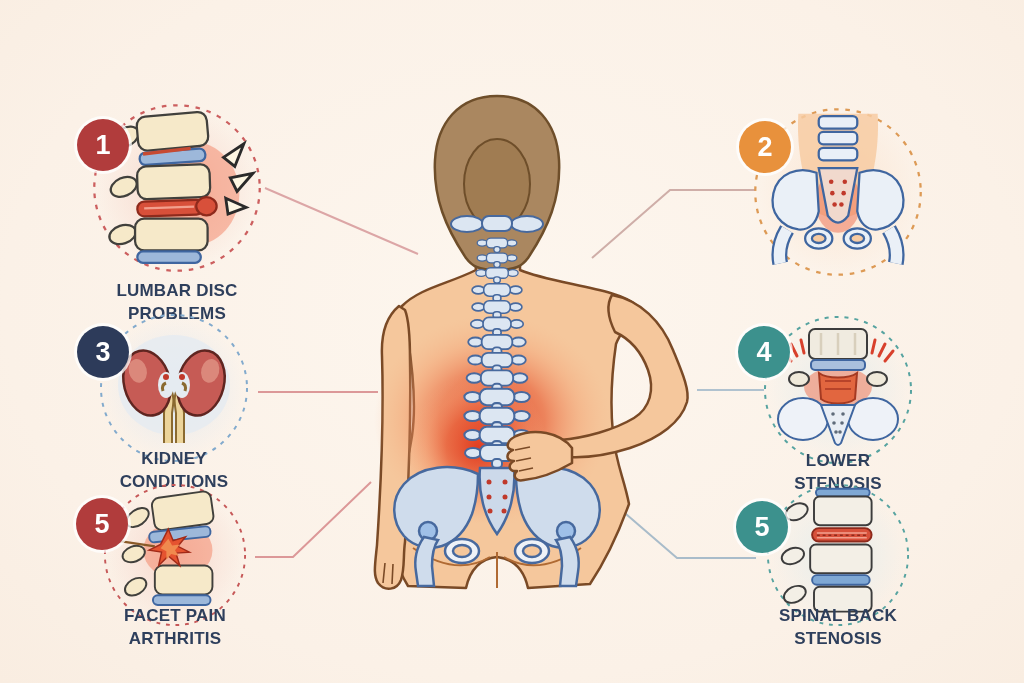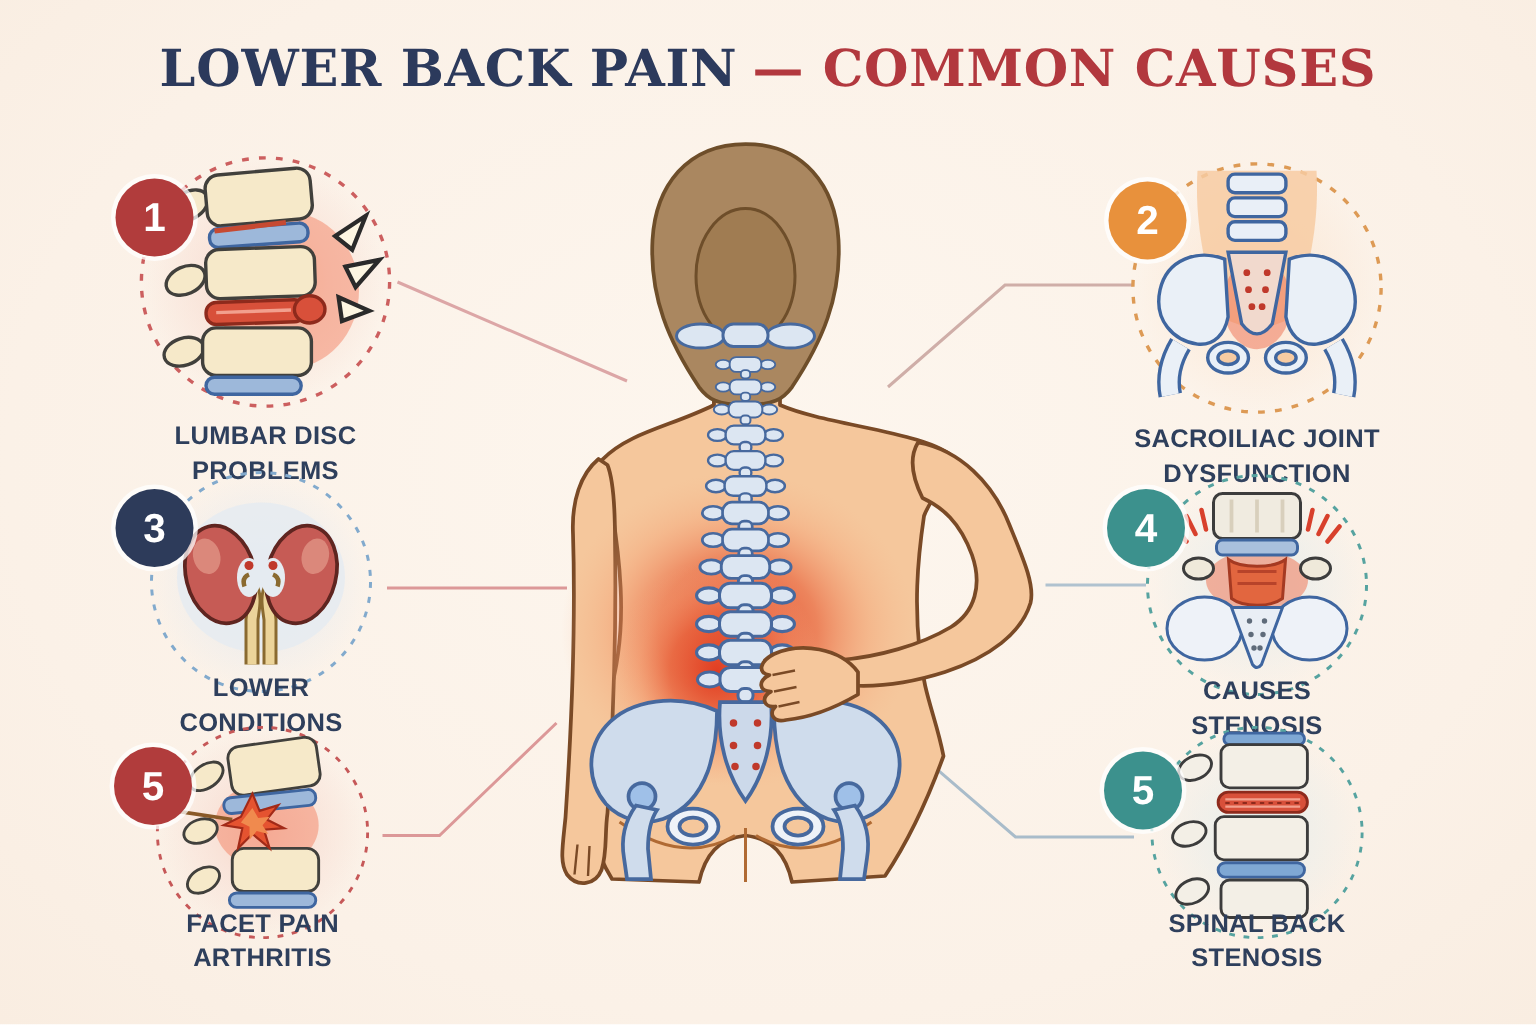--- a/index.html
+++ b/index.html
@@ -50,23 +50,20 @@
   .pos3 .label{top:134px;}
   .pos4 .label{top:134px;}
   .pos5 .label{top:121px;}
   .pos6 .label{top:121px;}
 </style>
 </head>
 <body>
 
 <div class="canvas">
 
-  <div class="title">
-    <span class="main">LOWER BACK PAIN</span><span class="accent">— COMMON CAUSES</span>
-  </div>
 
   <svg class="fig-svg" width="1024" height="683" viewBox="0 0 1024 683">
     <defs>
       <radialGradient id="pain">
         <stop offset="0%" stop-color="#e03a1f" stop-opacity=".95"></stop>
         <stop offset="45%" stop-color="#e8603a" stop-opacity=".65"></stop>
         <stop offset="75%" stop-color="#f49a6e" stop-opacity=".32"></stop>
         <stop offset="100%" stop-color="#f6b48a" stop-opacity="0"></stop>
       </radialGradient>
       <g id="vert">
@@ -243,22 +240,20 @@
           <circle cx="69" cy="66" r="2"></circle>
             <circle cx="81" cy="66" r="2"></circle>
           <circle cx="70" cy="76" r="2"></circle>
             <circle cx="80" cy="76" r="2"></circle>
           <circle cx="72" cy="86" r="2"></circle>
             <circle cx="78" cy="86" r="2"></circle>
         </g>
       </g>
     </svg>
     <div class="badge badge-orange">2</div>
-    <div class="label">SACROILIAC JOINT
-DYSFUNCTION</div>
   </div>
 
   <div class="cause pos3">
     <svg class="ring" width="150" height="150" viewBox="0 0 150 150">
       <defs>
           <radialGradient id="g3">
         <stop offset="0%" stop-color="#e2e9f0" stop-opacity=".95"></stop>
         <stop offset="100%" stop-color="#e2e9f0" stop-opacity="0"></stop>
       </radialGradient>
         </defs>
@@ -277,21 +272,21 @@
       <g transform="rotate(14 102 70)">
         <ellipse cx="102" cy="70" rx="23" ry="33" fill="#c65b55" stroke="#5f2520" stroke-width="2.5"></ellipse>
         <ellipse cx="108" cy="56" rx="9" ry="12" fill="#dd8d80" opacity=".9"></ellipse>
       </g>
       <ellipse cx="83" cy="72" rx="8" ry="13" fill="#e5ebf1"></ellipse>
       <circle cx="67" cy="64" r="3" fill="#c0392b"></circle>
         <circle cx="83" cy="64" r="3" fill="#c0392b"></circle>
       <path d="M67,70 Q62,72 64,78 M83,70 Q88,72 86,78" fill="none" stroke="#8a6a30" stroke-width="3"></path>
     </svg>
     <div class="badge badge-navy">3</div>
-    <div class="label">LOWER
+    <div class="label">KIDNEY
 CONDITIONS</div>
   </div>
 
   <div class="cause pos4">
     <svg class="ring" width="150" height="150" viewBox="0 0 150 150">
       <defs>
           <radialGradient id="g4">
         <stop offset="0%" stop-color="#e3ecec" stop-opacity=".9"></stop>
         <stop offset="100%" stop-color="#e3ecec" stop-opacity="0"></stop>
       </radialGradient>
@@ -320,21 +315,21 @@
           <circle cx="73" cy="117" r="1.8"></circle>
             <circle cx="77" cy="117" r="1.8"></circle>
         </g>
       </g>
       <g stroke="#d8402c" stroke-width="3" stroke-linecap="round">
         <path d="M28,46 L20,36 M34,41 L28,29 M41,38 L38,25"></path>
         <path d="M122,46 L130,36 M116,41 L122,29 M109,38 L112,25"></path>
       </g>
     </svg>
     <div class="badge badge-teal">4</div>
-    <div class="label">CAUSES
+    <div class="label">LOWER
 STENOSIS</div>
   </div>
 
   <div class="cause pos5">
     <svg class="ring" width="144" height="144" viewBox="0 0 150 150">
       <defs>
           <radialGradient id="g5">
         <stop offset="0%" stop-color="#f6cfc2" stop-opacity=".9"></stop>
         <stop offset="60%" stop-color="#f8ddd3" stop-opacity=".5"></stop>
         <stop offset="100%" stop-color="#f8ddd3" stop-opacity="0"></stop>

